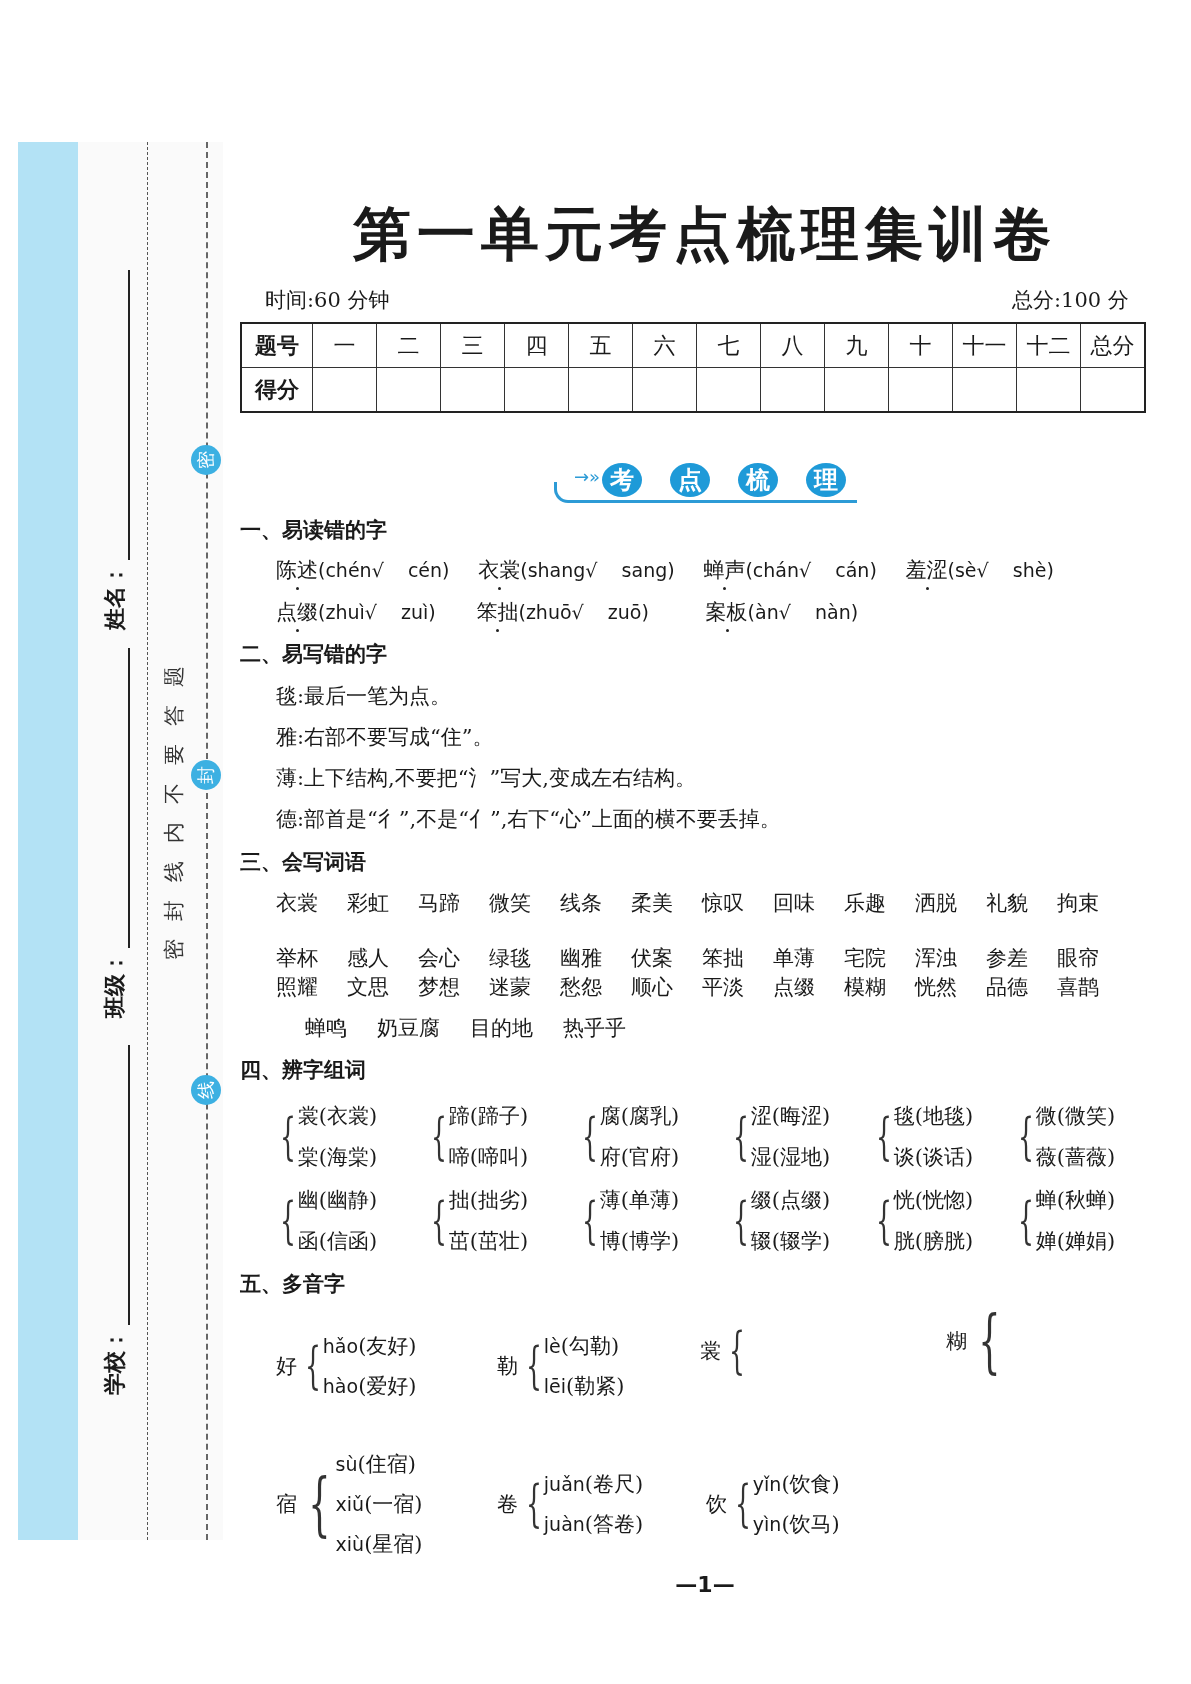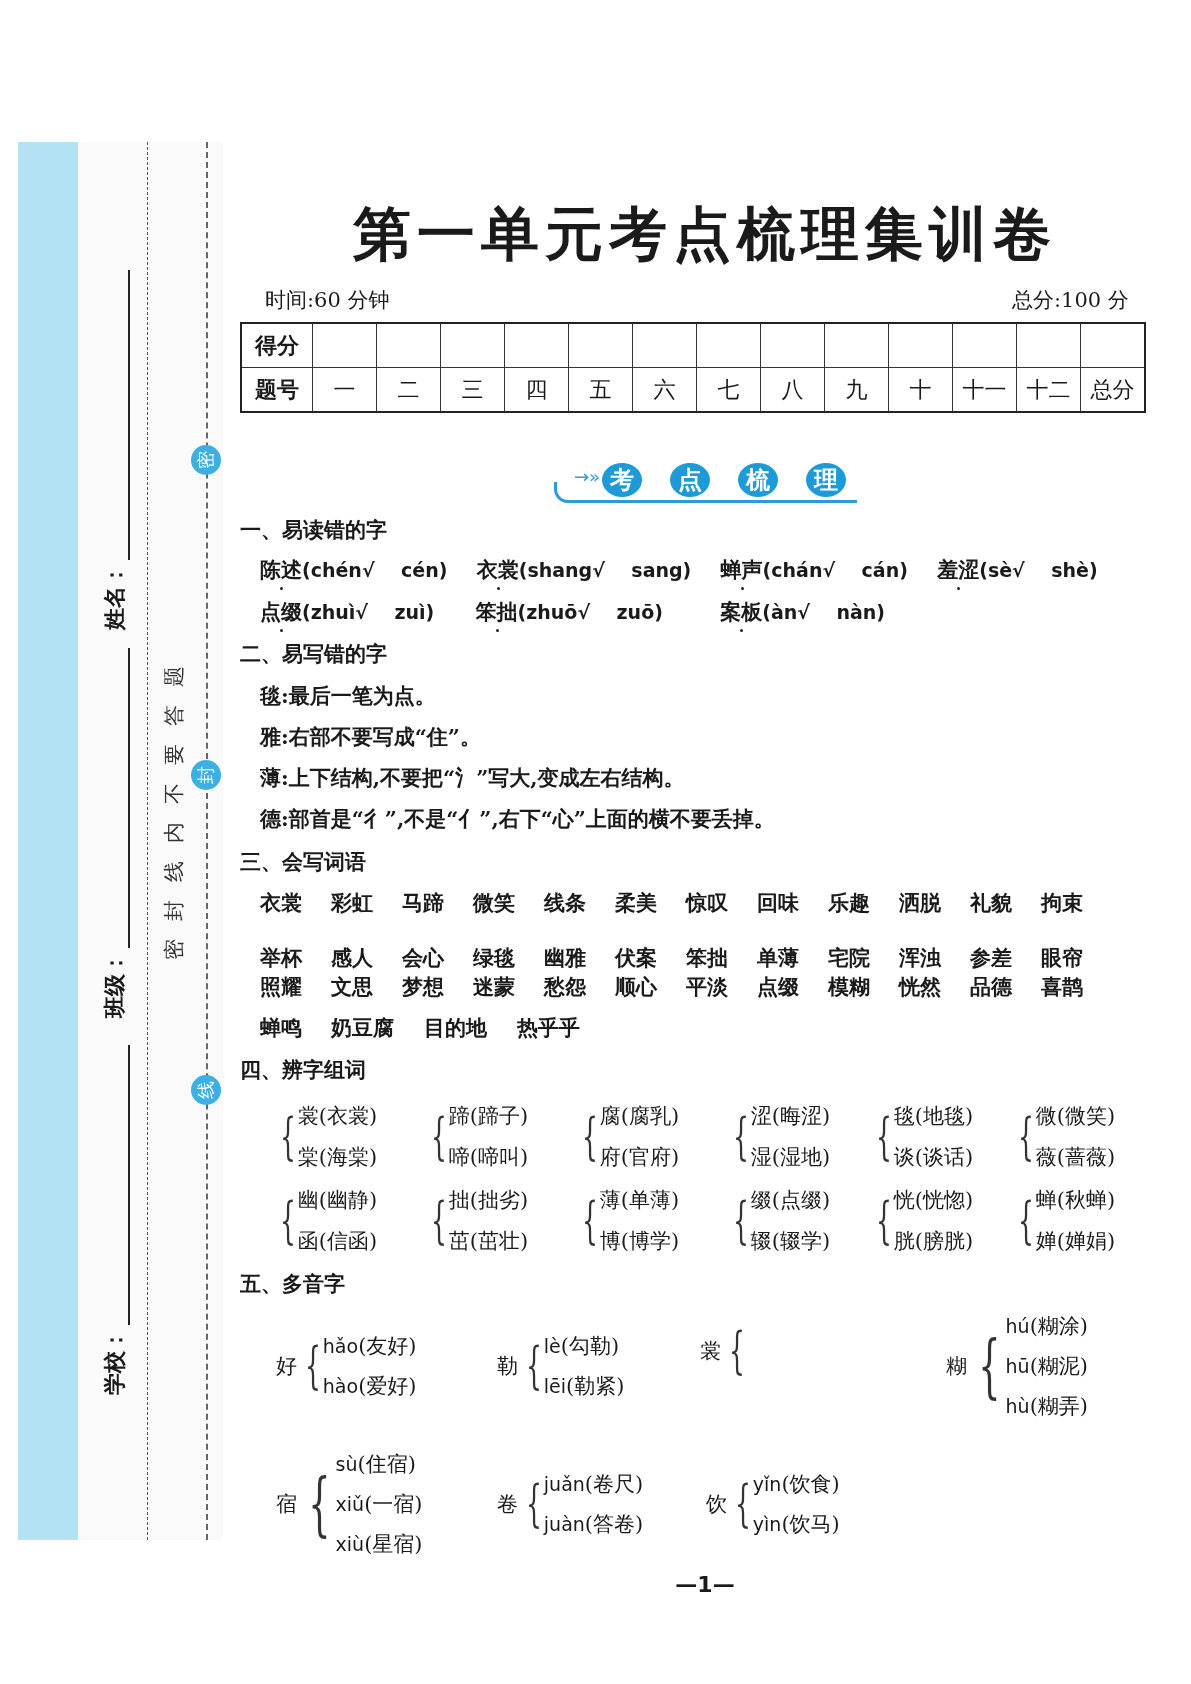--- a/index.html
+++ b/index.html
@@ -25,21 +25,21 @@
   .score-table td { border: 1px solid #333; height: 43px; width: 63px; text-align: center; font-size: 22px; padding: 0; font-family: "DejaVu Sans", sans-serif; }
   .score-table td.h { width: 70px; font-weight: bold; }
 
   .banner { position: absolute; left: 552px; top: 460px; width: 310px; height: 46px; }
   .banner .arc { position: absolute; left: 2px; top: 22px; width: 300px; height: 18px; border-bottom: 3px solid #2d9bd6; border-left: 3px solid #2d9bd6; border-radius: 0 0 0 14px; }
   .banner .arrow { position: absolute; left: 22px; top: 6px; color: #2d9bd6; font-size: 18px; font-family: "DejaVu Sans", sans-serif; }
   .banner .ball { position: absolute; top: 3px; width: 40px; height: 34px; border-radius: 50%; background: #1e9ad8; color: #fff; text-align: center;
                   line-height: 34px; font-size: 24px; font-weight: bold; font-family: "DejaVu Sans", sans-serif; }
 
   .sec-h { position: absolute; left: 240px; font-size: 21px; font-weight: bold; font-family: "DejaVu Sans", sans-serif; }
-  .row { position: absolute; left: 260px; font-size: 21px; white-space: nowrap; font-weight: bold; }
+  .row { position: absolute; left: 276px; font-size: 21px; white-space: nowrap; }
   .row .py { font-family: "DejaVu Sans", sans-serif; font-size: 19px; }
   .read-item { display: inline-block; margin-right: 22px; }
   .dot { position: relative; }
   .dot::after { content: ""; position: absolute; left: 50%; bottom: -8px; width: 3px; height: 3px; background: #222; border-radius: 50%; margin-left: -1px; }
   .word { display: inline-block; width: 71px; }
   .word.w2 { width: 93px; }
 
   .pair { position: absolute; display: flex; align-items: center; font-size: 21px; }
   .brace { font-family: "DejaVu Serif", serif; font-size: 50px; transform: scaleX(0.5); display: inline-block; margin-right: -6px; color: #333; line-height: 1; }
   .pair .lines div { height: 41px; line-height: 41px; white-space: nowrap; }
@@ -76,51 +76,51 @@
 <div class="seal" style="top:760px;">封</div>
 <div class="seal" style="top:1075px;">线</div>
 
 <div class="title">第一单元考点梳理集训卷</div>
 <div class="meta" style="left:265px;">时间:60 分钟</div>
 <div class="meta" style="left:1012px;">总分:100 分</div>
 
 <table class="score-table">
   <tbody>
       <tr>
-    <td class="h">得分</td>
-    <td></td>
-        <td></td>
-    <td></td>
-        <td></td>
-    <td></td>
-        <td></td>
-    <td></td>
-        <td></td>
-    <td></td>
-        <td></td>
-    <td></td>
-        <td></td>
-    <td></td>
-  </tr>
-  <tr>
     <td class="h">题号</td>
     <td>一</td>
     <td>二</td>
     <td>三</td>
     <td>四</td>
     <td>五</td>
     <td>六</td>
     <td>七</td>
     <td>八</td>
     <td>九</td>
     <td>十</td>
     <td>十一</td>
     <td>十二</td>
     <td>总分</td>
   </tr>
+  <tr>
+    <td class="h">得分</td>
+    <td></td>
+        <td></td>
+    <td></td>
+        <td></td>
+    <td></td>
+        <td></td>
+    <td></td>
+        <td></td>
+    <td></td>
+        <td></td>
+    <td></td>
+        <td></td>
+    <td></td>
+  </tr>
 </tbody>
   </table>
 
 <div class="banner">
   <div class="arc"></div>
   <div class="arrow">→»</div>
   <div class="ball" style="left:50px;">考</div>
   <div class="ball" style="left:118px;">点</div>
   <div class="ball" style="left:186px;">梳</div>
   <div class="ball" style="left:254px;">理</div>
@@ -148,21 +148,21 @@
 <div class="sec-h" style="top:848px;">三、会写词语</div>
 <div class="row" style="top:889px;">
   <span class="word">衣裳</span><span class="word">彩虹</span><span class="word">马蹄</span><span class="word">微笑</span><span class="word">线条</span><span class="word">柔美</span><span class="word">惊叹</span><span class="word">回味</span><span class="word">乐趣</span><span class="word">洒脱</span><span class="word">礼貌</span><span class="word">拘束</span>
 </div>
 <div class="row" style="top:931px;margin-top:13px;">
   <span class="word">举杯</span><span class="word">感人</span><span class="word">会心</span><span class="word">绿毯</span><span class="word">幽雅</span><span class="word">伏案</span><span class="word">笨拙</span><span class="word">单薄</span><span class="word">宅院</span><span class="word">浑浊</span><span class="word">参差</span><span class="word">眼帘</span>
 </div>
 <div class="row" style="top:973px;">
   <span class="word">照耀</span><span class="word">文思</span><span class="word">梦想</span><span class="word">迷蒙</span><span class="word">愁怨</span><span class="word">顺心</span><span class="word">平淡</span><span class="word">点缀</span><span class="word">模糊</span><span class="word">恍然</span><span class="word">品德</span><span class="word">喜鹊</span>
 </div>
-<div class="row" style="top:1014px;">
+<div class="row" style="top:1014px;text-align:right;">
   <span class="word">蝉鸣</span><span class="word w2">奶豆腐</span><span class="word w2">目的地</span><span class="word w2">热乎乎</span>
 </div>
 
 <div class="sec-h" style="top:1056px;">四、辨字组词</div>
 <div class="pair" style="left:272px; top:1096px;">
     <span class="brace">{</span>
     <div class="lines">
       <div>裳(衣裳)</div>
       <div>棠(海棠)</div>
     </div>
@@ -264,25 +264,20 @@
       <div><span class="py">lēi</span><span>(勒紧)</span></div>
     </div>
 </div>
 <div class="poly" style="left:700px; top:1326px;">
   <span class="ch">裳</span>
     <span class="brace">{</span>
 </div>
 <div class="poly" style="left:946px; top:1306px;">
   <span class="ch">糊</span>
     <span class="brace" style="font-size:70px">{</span>
-  <div class="lines">
-      <div><span class="py">hú</span><span>(糊涂)</span></div>
-      <div><span class="py">hū</span><span>(糊泥)</span></div>
-      <div><span class="py">hù</span><span>(糊弄)</span></div>
-    </div>
 </div>
 <div class="poly" style="left:276px; top:1444px;">
   <span class="ch">宿</span>
     <span class="brace" style="font-size:70px">{</span>
   <div class="lines">
       <div><span class="py">sù</span><span>(住宿)</span></div>
       <div><span class="py">xiǔ</span><span>(一宿)</span></div>
       <div><span class="py">xiù</span><span>(星宿)</span></div>
     </div>
 </div>

